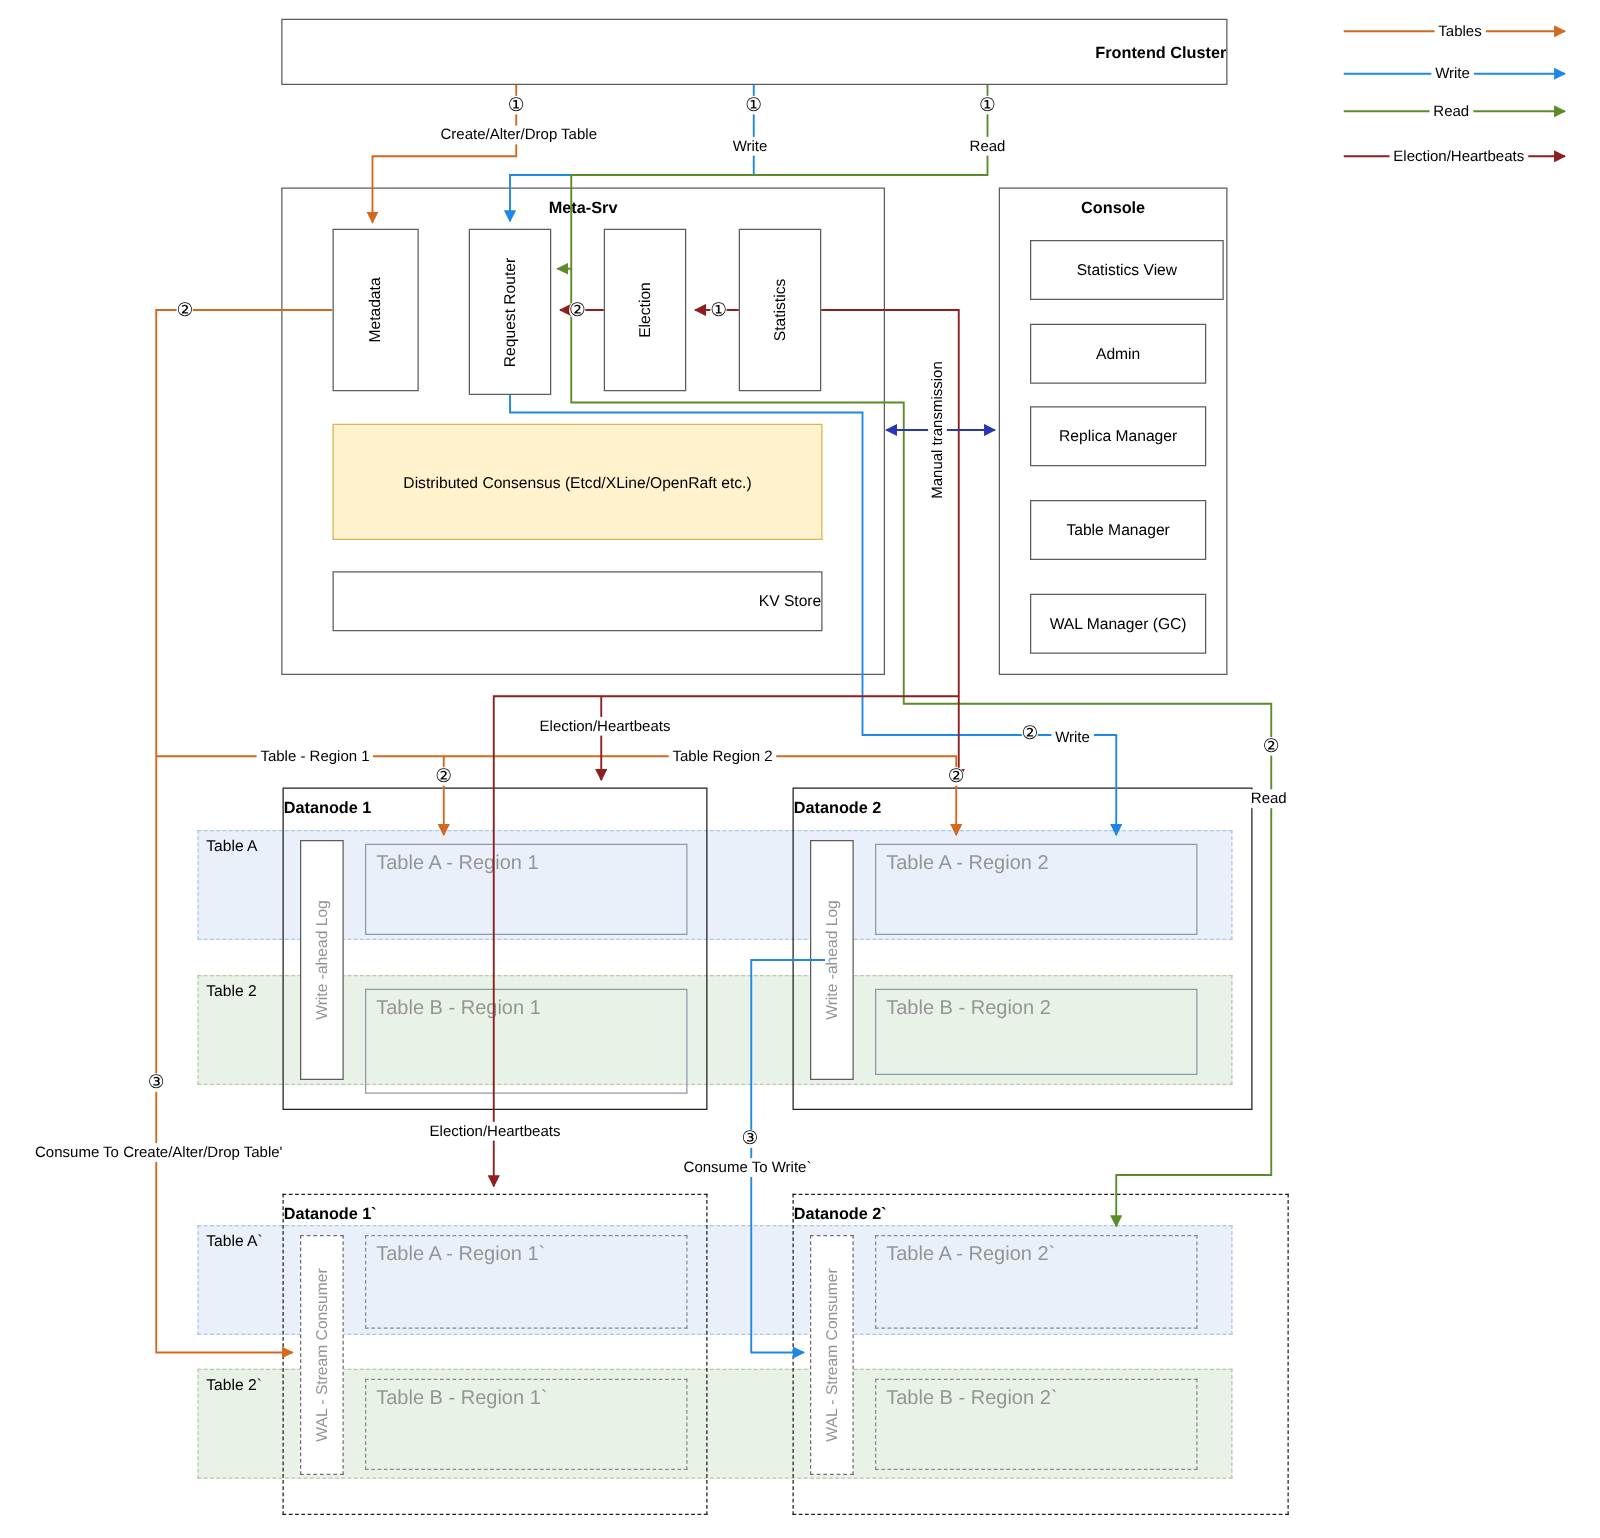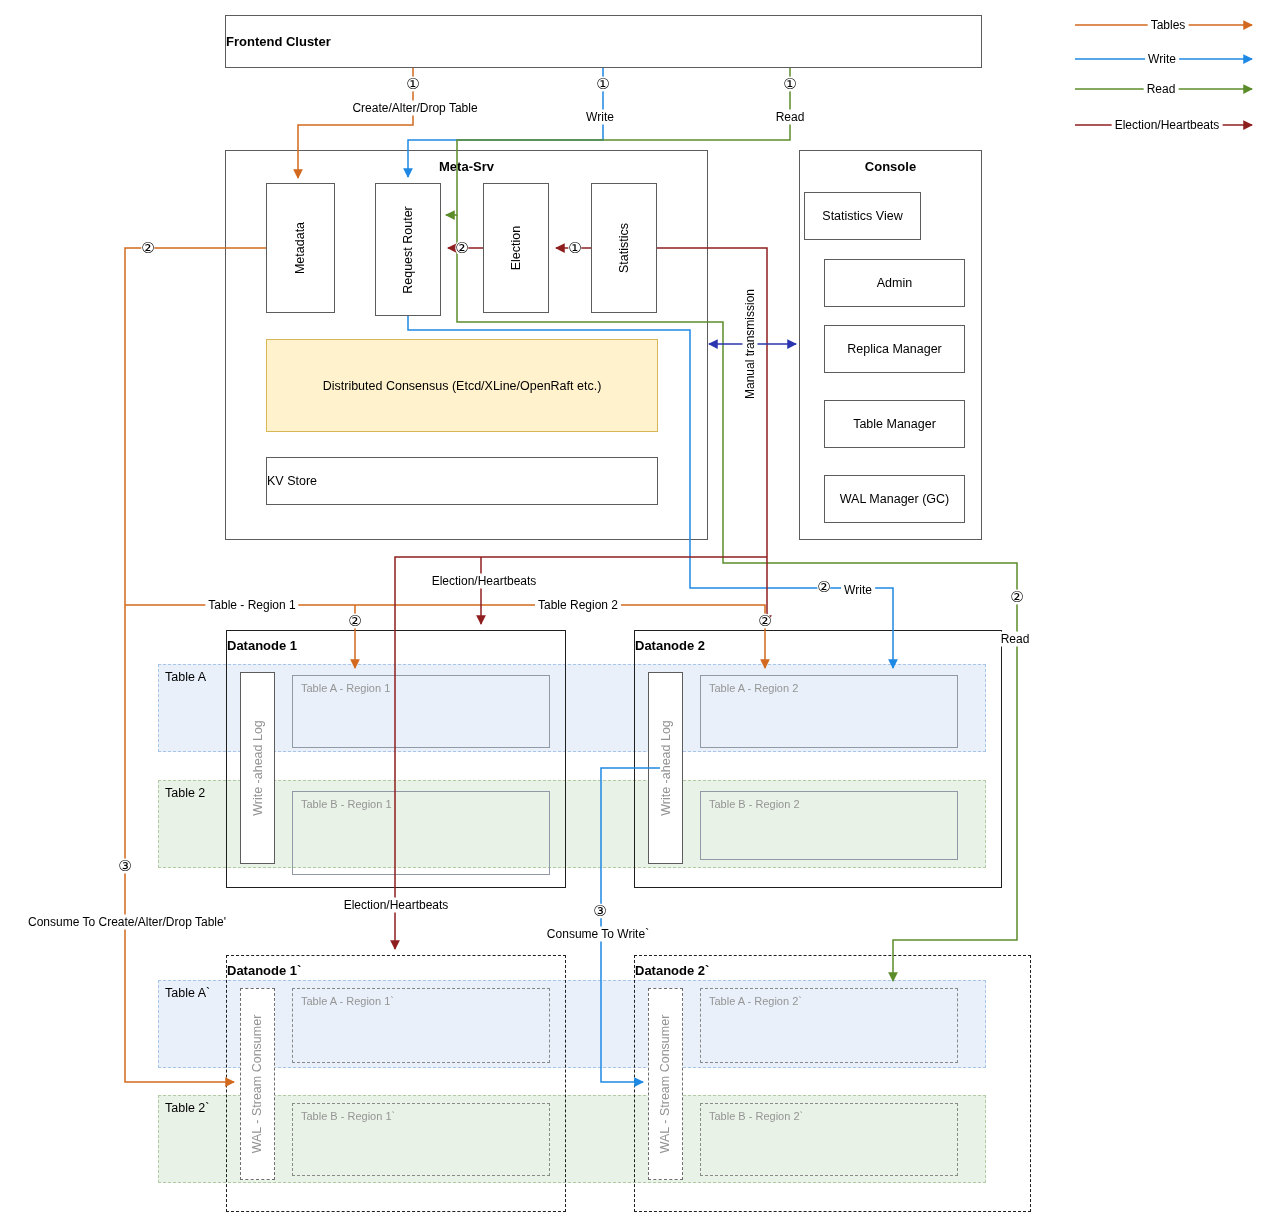--- a/index.html
+++ b/index.html
@@ -6,42 +6,42 @@
   html,body { background:#ffffff; }
   body { font-family:"Liberation Sans","DejaVu Sans",sans-serif; color:#000; }
   .canvas { position:relative; width:1280px; height:1230px; background:#fff; overflow:hidden; }
 
   .band { position:absolute; z-index:0;text-align:right; }
   .band-blue  { background:#E9F0FA; border:1px dashed #A9C6E8; }
   .band-green { background:#E9F2E7; border:1px dashed #B3CBA4; }
   .band-label { position:absolute; left:6px; top:5px; font-size:12.5px; color:#000; }
 
   .box { position:absolute; border:1px solid #5c5c5c; background:#fff; z-index:1; }
-  .center { display:flex; align-items:center; justify-content:flex-start; }
+  .center { display:flex; align-items:center; justify-content:flex-end; }
   .title { font-weight:bold; font-size:13px; color:#000; }
   .top-title { text-align:center; padding-top:6px; }
 
   .vbox { position:absolute; border:1px solid #5c5c5c; background:#fff; display:flex;
           align-items:center; justify-content:center; z-index:1; }
   .vbox.dashed { border-style:dashed; border-color:#6e6e6e; }
   .vtext { transform:rotate(-90deg); white-space:nowrap; font-size:12.5px; color:#000; }
   .vtext.gray { color:#949494; }
 
   .consensus { position:absolute; background:#FFF2CC; border:1px solid #D6B656; z-index:1;
                display:flex; align-items:center; justify-content:center; font-size:12.5px; }
 
   .citem { position:absolute; border:1px solid #5c5c5c; background:#fff; z-index:1;
            display:flex; align-items:center; justify-content:center; font-size:12.5px; text-align:center; }
 
   .dnode { position:absolute; border:1px solid #1f1f1f; background:transparent; z-index:1; }
   .dnode.dashed { border-style:dashed; }
   .dn-title { text-align:left; padding-top:7px; font-weight:bold; font-size:13px; }
 
   .rbox { position:absolute; border:1px solid #8f9aa6; background:transparent; z-index:1;
-          font-size:11px; color:#959595; padding:6px 8px; }
+          font-size:16px; color:#959595; padding:6px 8px; }
   .rbox.dashed { border-style:dashed; border-color:#8a8a8a; }
 
   svg.overlay { position:absolute; left:0; top:0; z-index:2; pointer-events:none; }
 
   .elabel { position:absolute; z-index:3; transform:translate(-50%,-50%); background:#fff;
             font-size:12px; line-height:15px; color:#000; white-space:nowrap; padding:0 3px; }
   .elabel.rot { transform:translate(-50%,-50%) rotate(-90deg); }
 
   .badge { position:absolute; z-index:3; transform:translate(-50%,-50%); background:#fff;
            font-family:"DejaVu Sans",sans-serif; font-size:15px; line-height:1; border-radius:50%; }
@@ -86,21 +86,21 @@
   <div class="consensus" style="left:266px; top:339px; width:392px; height:93px">
     <span>Distributed Consensus (Etcd/XLine/OpenRaft etc.)</span>
   </div>
   <div class="box center" style="left:266px; top:457px; width:392px; height:48px; font-size:12.5px">
     <span>KV Store</span>
   </div>
 
   <div class="box top-title" style="left:799px; top:150px; width:183px; height:390px">
     <span class="title">Console</span>
   </div>
-  <div class="citem" style="left:804px; top:192px; width:117px; height:48px">
+  <div class="citem" style="left:824px; top:192px; width:155px; height:48px">
     <span>Statistics View</span>
   </div>
   <div class="citem" style="left:824px; top:259px; width:141px; height:48px">
     <span>Admin</span>
   </div>
   <div class="citem" style="left:824px; top:325px; width:141px; height:48px">
     <span>Replica Manager</span>
   </div>
   <div class="citem" style="left:824px; top:475px; width:141px; height:48px">
     <span>WAL Manager (GC)</span>

